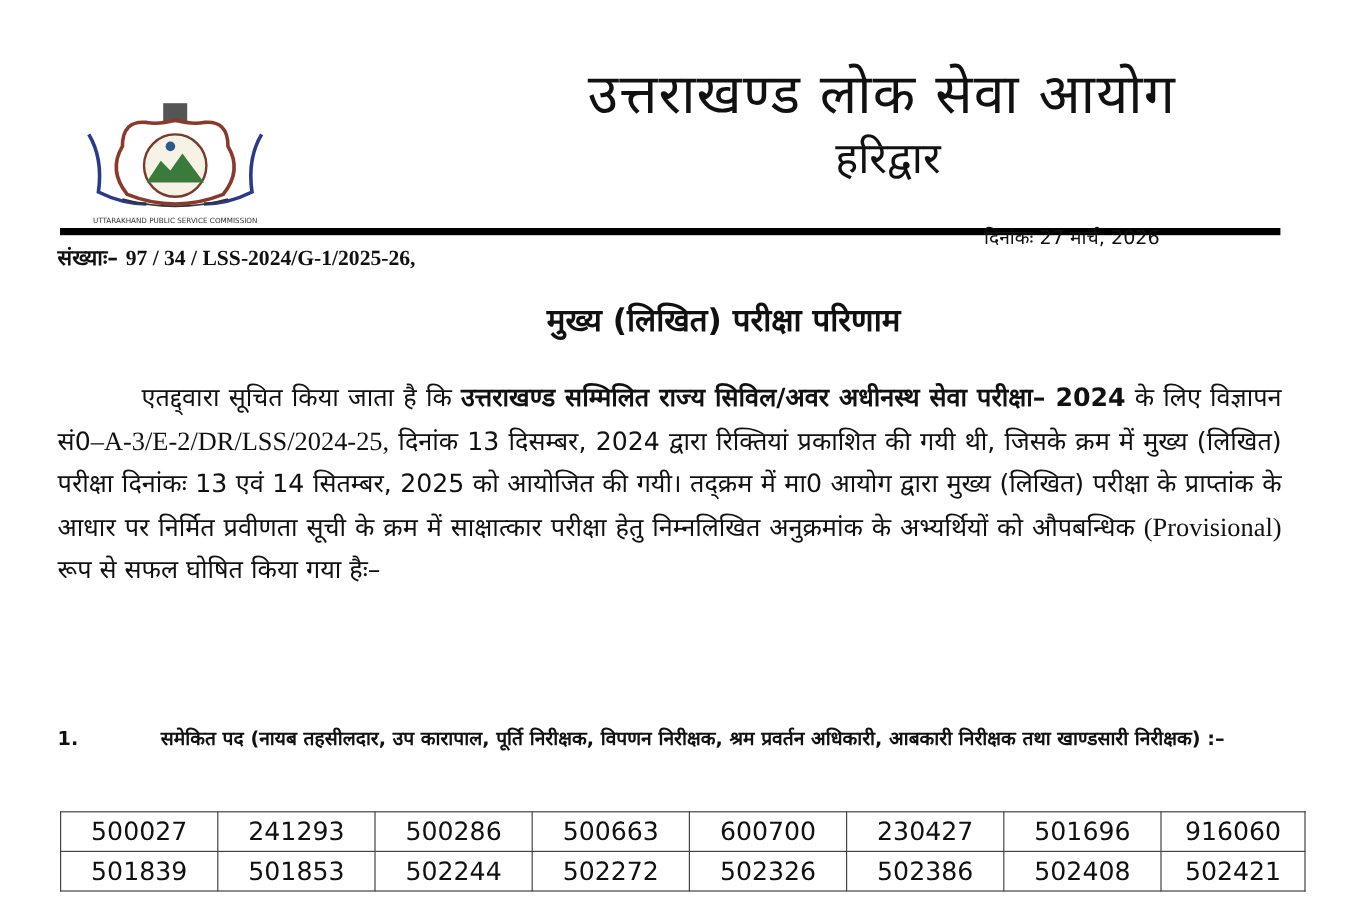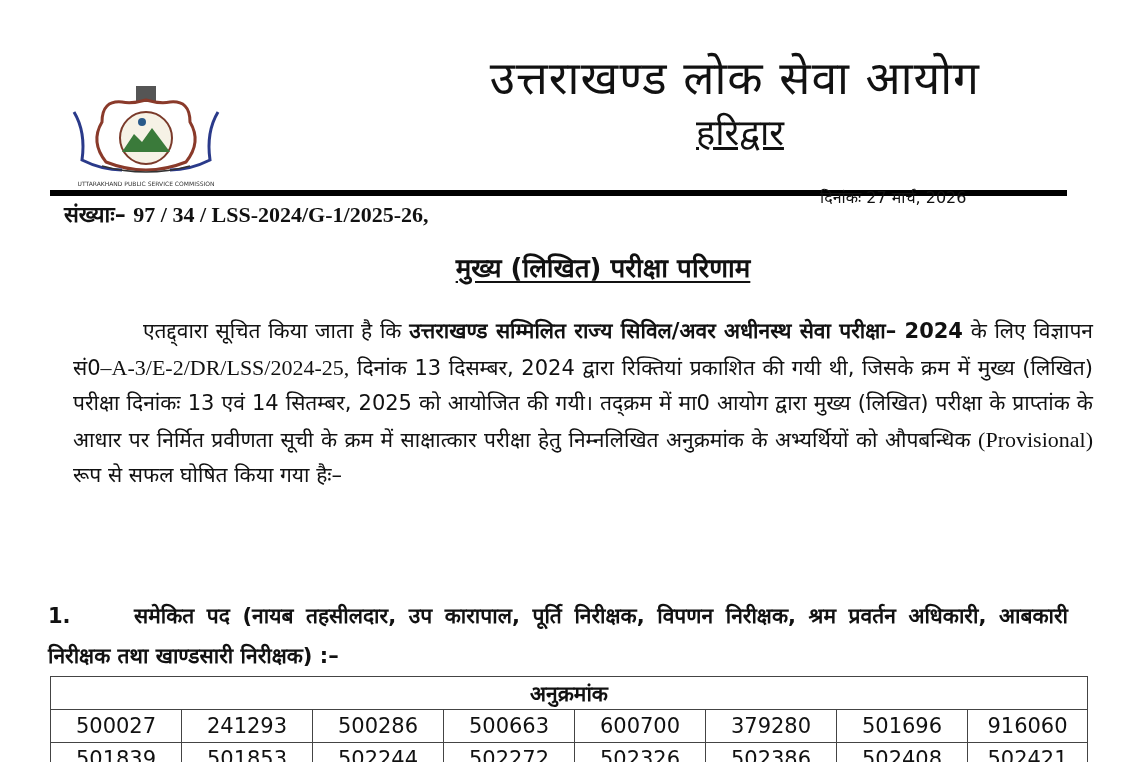--- a/index.html
+++ b/index.html
@@ -2,34 +2,34 @@
 <html><head>
 <meta charset="utf-8">
 <style>
   html, body { margin: 0; padding: 0; background: #ffffff; }
   body { width: 1125px; height: 762px; overflow: hidden; position: relative;
          font-family: "DejaVu Sans", "Liberation Sans", sans-serif; color: #111; }
   .logo { position: absolute; left: 62px; top: 82px; width: 168px; height: 108px; }
   .org-title { position: absolute; left: 380px; top: 48px; width: 600px; text-align: right;
                font-size: 46px; font-weight: normal; letter-spacing: 1px; line-height: 60px; }
   .org-city { position: absolute; left: 380px; top: 108px; width: 720px; text-align: center;
-              font-size: 36px; line-height: 50px; text-decoration: underline; }
+              font-size: 36px; line-height: 50px; }
   .rule { position: absolute; left: 50px; top: 190px; width: 1017px; height: 6px; background: #000; }
-  .ref { position: absolute; left: 64px; top: 200px; font-size: 22px; line-height: 30px; font-weight: bold; }
+  .ref { position: absolute; left: 48px; top: 200px; font-size: 18px; line-height: 30px; font-weight: bold; }
   .ref .num { font-family: "Liberation Serif", serif; font-weight: bold; }
   .date { position: absolute; left: 820px; top: 183px; font-size: 16px; line-height: 30px; }
   .heading { position: absolute; left: 0; top: 250px; width: 1206px; text-align: center;
              font-size: 26px; line-height: 36px; font-weight: bold; }
-  .heading span { text-decoration: underline; text-underline-offset: 4px; }
+  .heading span { text-underline-offset: 4px; }
   .para { position: absolute; left: 48px; top: 314px; width: 1020px; font-size: 21px;
-          line-height: 35.5px; text-align: justify; text-align-last: left; margin-left: 25px; }
+          line-height: 35.5px; text-align: justify; text-align-last: left; }
   .para .serif { font-family: "Liberation Serif", serif; font-size: 22px; }
   .para b { font-weight: bold; }
   .para .indent { display: inline-block; width: 70px; }
-  .item { position: absolute; left: 48px; top: 596px; width: 1020px; font-size: 21px; line-height: 40px;
+  .item { position: absolute; left: 48px; top: 596px; width: 1020px; font-size: 16px; line-height: 40px;
           font-weight: bold; text-align: justify; text-align-last: left; }
   .item .n { display: inline-block; width: 86px; }
   table.rolls { position: absolute; left: 50px; top: 676px; border-collapse: collapse;
                 font-family: "DejaVu Sans", sans-serif; }
   table.rolls td, table.rolls th { border: 1px solid #444; text-align: center; font-size: 21px;
                 font-weight: normal; height: 32px; padding: 0; }
   table.rolls th { font-weight: bold; }
   .col { width: 130px; margin-left: 19px; }
   .col-last { width: 119px; }
 </style>
@@ -72,30 +72,27 @@
 <div class="para">
   <span class="indent"></span><span>एतद्द्वारा सूचित किया जाता है कि </span><b>उत्तराखण्ड सम्मिलित राज्य सिविल/अवर अधीनस्थ सेवा परीक्षा– 2024</b><span> के लिए विज्ञापन सं0</span><span class="serif">–A-3/E-2/DR/LSS/2024-25,</span><span> दिनांक 13 दिसम्बर, 2024 द्वारा रिक्तियां प्रकाशित की गयी थी, जिसके क्रम में मुख्य (लिखित) परीक्षा दिनांकः 13 एवं 14 सितम्बर, 2025 को आयोजित की गयी। तद्क्रम में मा0 आयोग द्वारा मुख्य (लिखित) परीक्षा के प्राप्तांक के आधार पर निर्मित प्रवीणता सूची के क्रम में साक्षात्कार परीक्षा हेतु निम्नलिखित अनुक्रमांक के अभ्यर्थियों को औपबन्धिक </span><span class="serif">(Provisional)</span><span> रूप से सफल घोषित किया गया हैः–</span>
 </div>
 
 <div class="item">
   <span class="n">1.</span><span>समेकित पद (नायब तहसीलदार, उप कारापाल, पूर्ति निरीक्षक, विपणन निरीक्षक, श्रम प्रवर्तन अधिकारी, आबकारी निरीक्षक तथा खाण्डसारी निरीक्षक) :–</span>
 </div>
 
 <table class="rolls">
   <tbody>
-      <tr>
-    <th colspan="8">अनुक्रमांक</th>
-  </tr>
   <tr>
     <td class="col">500027</td>
     <td class="col">241293</td>
     <td class="col">500286</td>
     <td class="col">500663</td>
     <td class="col">600700</td>
-    <td class="col">379280</td>
+    <td class="col">230427</td>
     <td class="col">501696</td>
     <td class="col-last">916060</td>
   </tr>
   <tr>
     <td class="col">501839</td>
     <td class="col">501853</td>
     <td class="col">502244</td>
     <td class="col">502272</td>
     <td class="col">502326</td>
     <td class="col">502386</td>

